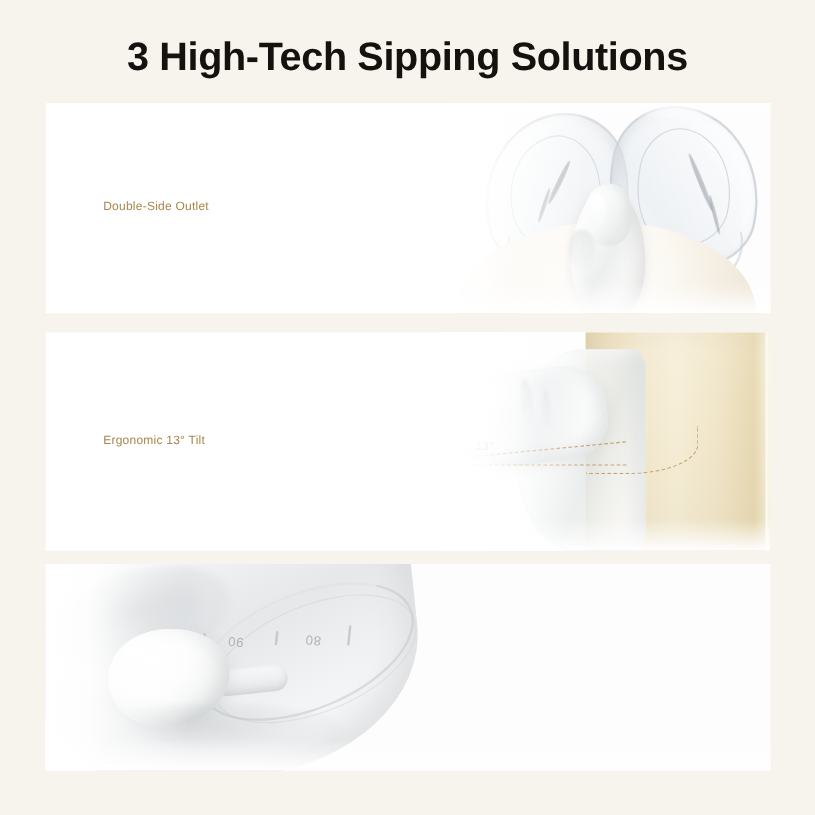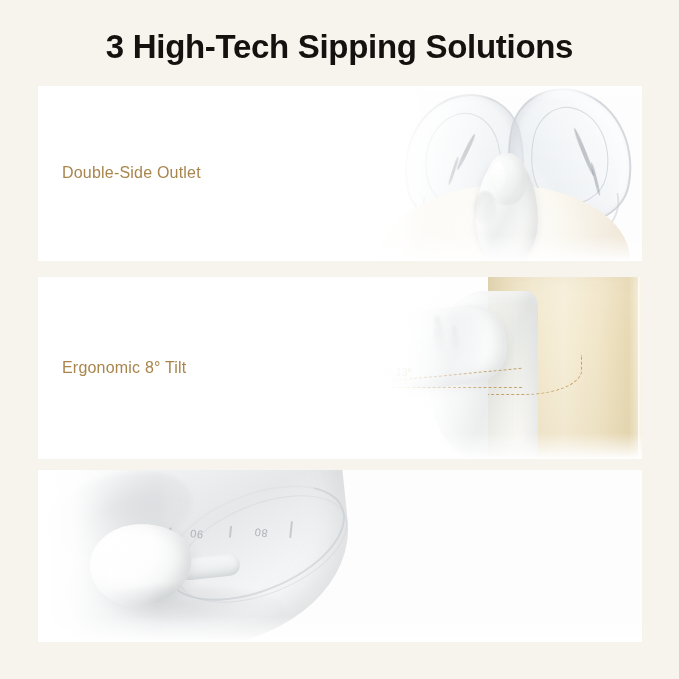--- a/index.html
+++ b/index.html
@@ -42,22 +42,22 @@
   #card-1 { top:86px;  height:175px; }
   #card-2 { top:277px; height:182px; }
   #card-3 { top:470px; height:172px; }
 
   .card-label {
     position:relative;
     z-index:4;
     flex:0 0 330px;
     display:flex;
     align-items:center;
-    padding-left:24px;
-    font-size:16px;
+    padding-left:48px;
+    font-size:10px;
     line-height:1.42;
     color:#a8854c;
     letter-spacing:0.2px;
     white-space:pre-line;
   }
 
   .card-media {
     position:relative;
     flex:1 1 auto;
     overflow:hidden;
@@ -474,21 +474,21 @@
         <div class="c1-teat-gloss"></div>
       </div>
       <div class="media-fade-left"></div>
       <div class="media-fade-top"></div>
       <div class="media-fade-bottom"></div>
     </div>
   </div>
 
   <div class="card" id="card-2">
 
-    <div class="card-label">Ergonomic 8° Tilt</div>
+    <div class="card-label">Ergonomic 13° Tilt</div>
 
     <div class="card-media">
       <div class="c2-scene">
 
         <div class="c2-bottle"></div>
         <div class="c2-bottle-shade"></div>
         <div class="c2-bottle-stripe"></div>
 
         <div class="c2-flange"></div>
         <div class="c2-teat"></div>

